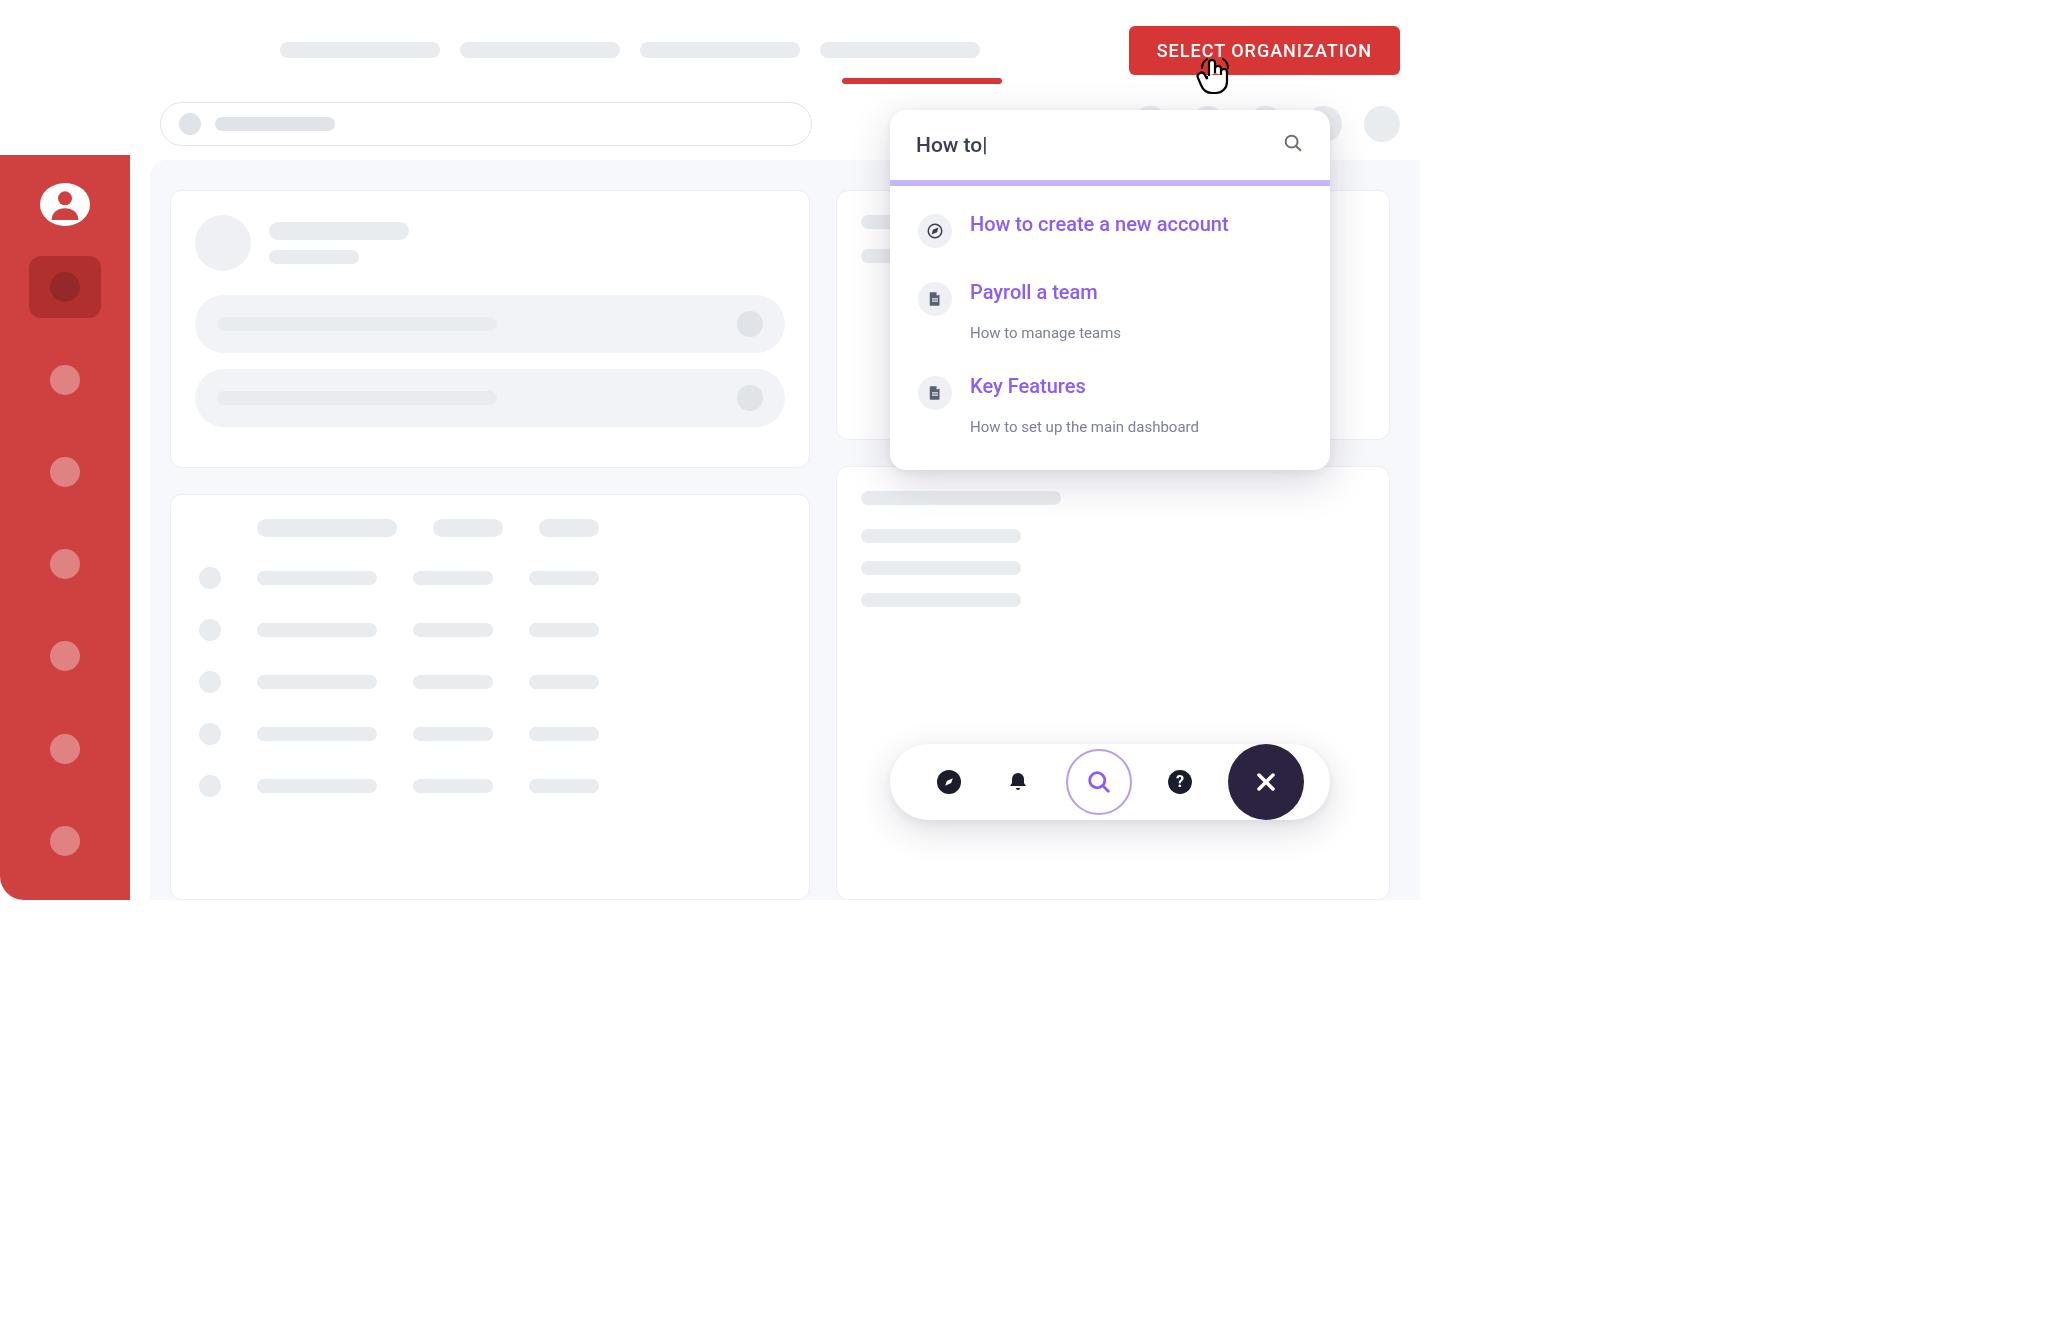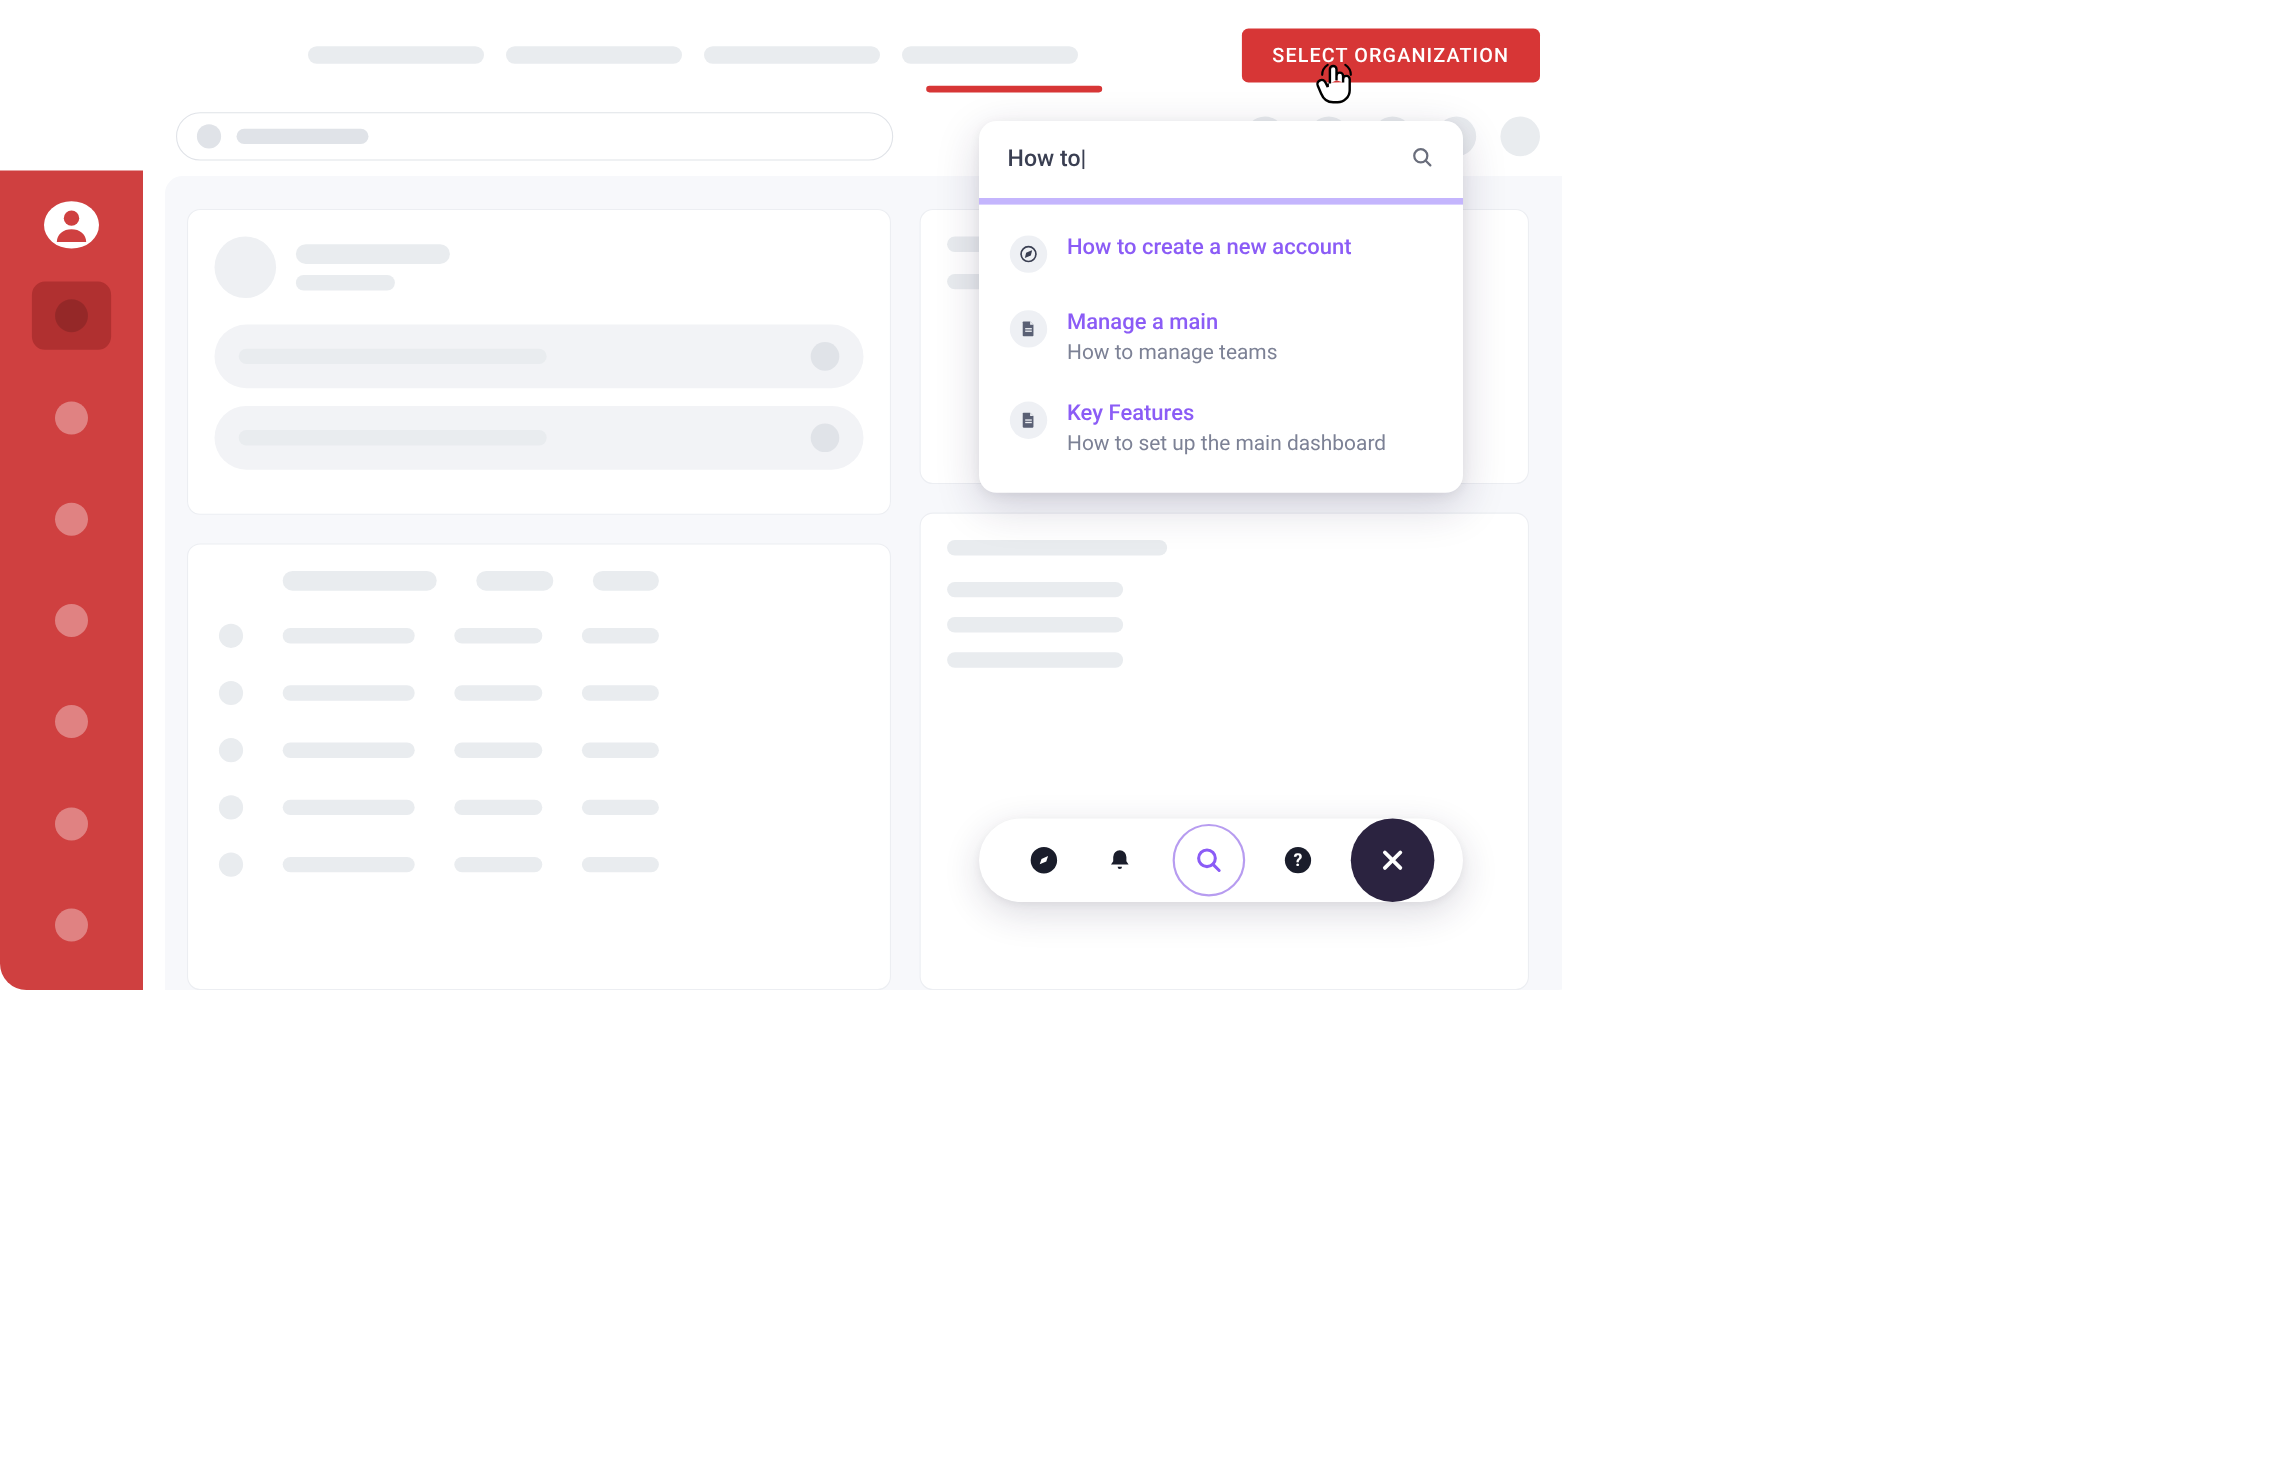--- a/index.html
+++ b/index.html
@@ -62,21 +62,21 @@
     z-index: 30; overflow: hidden;
   }
   .help-search { padding: 22px 26px; display: flex; align-items: center; border-bottom: 6px solid #c4b5fd; }
   .help-search-input { flex: 1; border: none; outline: none; font-size: 21px; color: #3a3f52; font-weight: 500; background: transparent; }
   .help-search .mag { color: #6a6e7c; }
   .help-results { padding: 10px 0 18px 0; }
   .result-item { display: flex; align-items: flex-start; gap: 18px; padding: 16px 28px; cursor: pointer; }
   .result-icon { width: 34px; height: 34px; border-radius: 50%; background: #eef0f4; display: flex; align-items: center; justify-content: center; flex-shrink: 0; margin-top: 2px; }
   .result-icon svg { width: 18px; height: 18px; }
   .result-title { font-size: 20px; color: #8b5cf6; font-weight: 500; }
-  .result-sub { font-size: 19px; color: #7c8195; margin-top: 4px; }
+  .result-sub { font-size: 15px; color: #7c8195; margin-top: 20px; }
 
   
   .widget-bar {
     position: absolute; bottom: 80px; right: 110px; width: 440px; height: 76px;
     background: #fff; border-radius: 40px;
     box-shadow: 0 10px 34px rgba(40,30,70,0.16), 0 2px 8px rgba(0,0,0,0.05);
     display: flex; align-items: center; justify-content: space-around; padding: 0 12px 0 24px;
     z-index: 30;
   }
   .widget-btn { width: 42px; height: 42px; display: flex; align-items: center; justify-content: center; cursor: pointer; border-radius: 50%; }
@@ -261,21 +261,21 @@
       <div class="result-item">
         <div class="result-icon">
           <svg viewBox="0 0 24 24" fill="#5a6074">
               <path d="M6 3h8l4 4v13a1 1 0 0 1-1 1H6a1 1 0 0 1-1-1V4a1 1 0 0 1 1-1z"></path>
               <path d="M14 3v4h4" fill="#eef0f4"></path>
               <rect x="8" y="11" width="8" height="1.6" fill="#eef0f4"></rect>
               <rect x="8" y="14" width="8" height="1.6" fill="#eef0f4"></rect>
             </svg>
         </div>
         <div>
-          <div class="result-title">Manage a main</div>
+          <div class="result-title">Payroll a team</div>
           <div class="result-sub">How to manage teams</div>
         </div>
       </div>
 
 
       <div class="result-item">
         <div class="result-icon">
           <svg viewBox="0 0 24 24" fill="#5a6074">
               <path d="M6 3h8l4 4v13a1 1 0 0 1-1 1H6a1 1 0 0 1-1-1V4a1 1 0 0 1 1-1z"></path>
               <path d="M14 3v4h4" fill="#eef0f4"></path>

